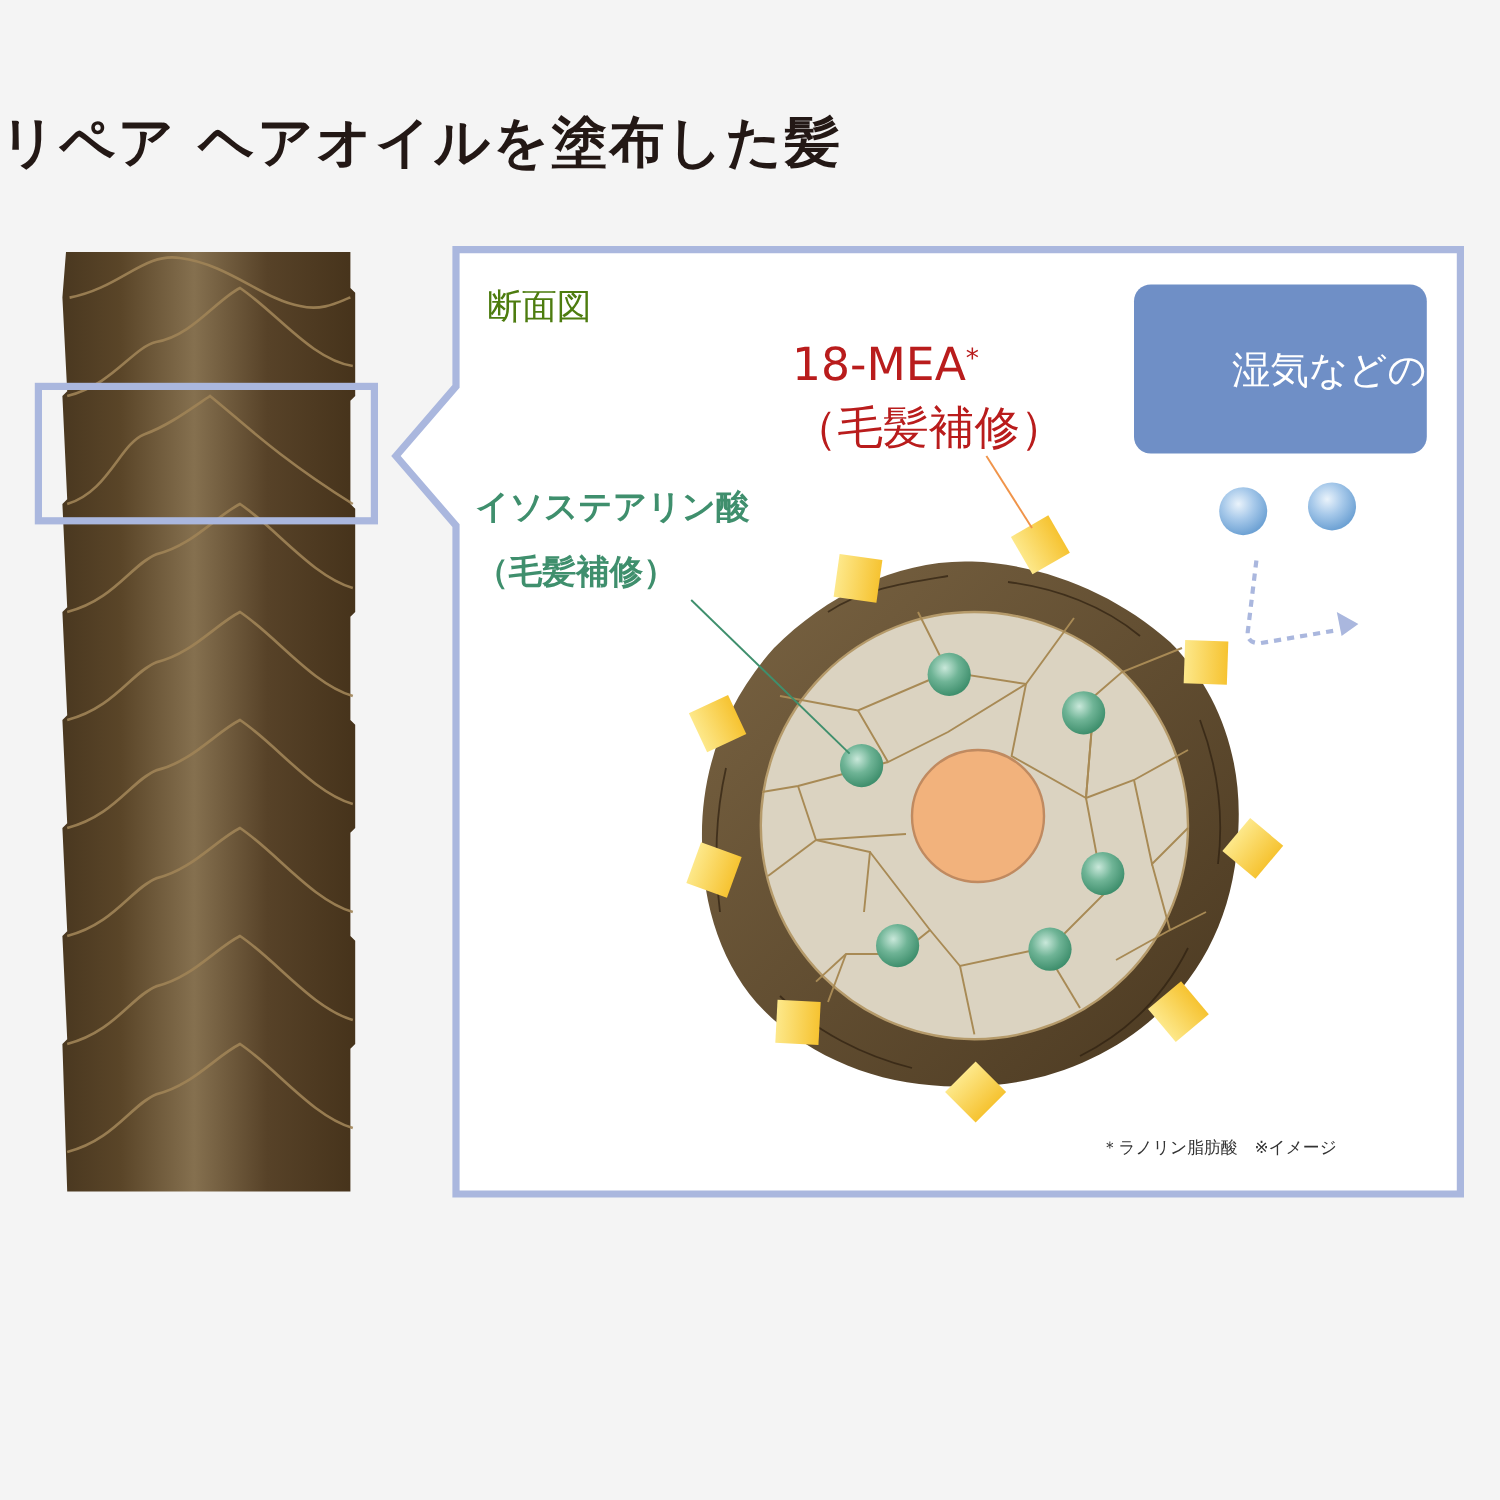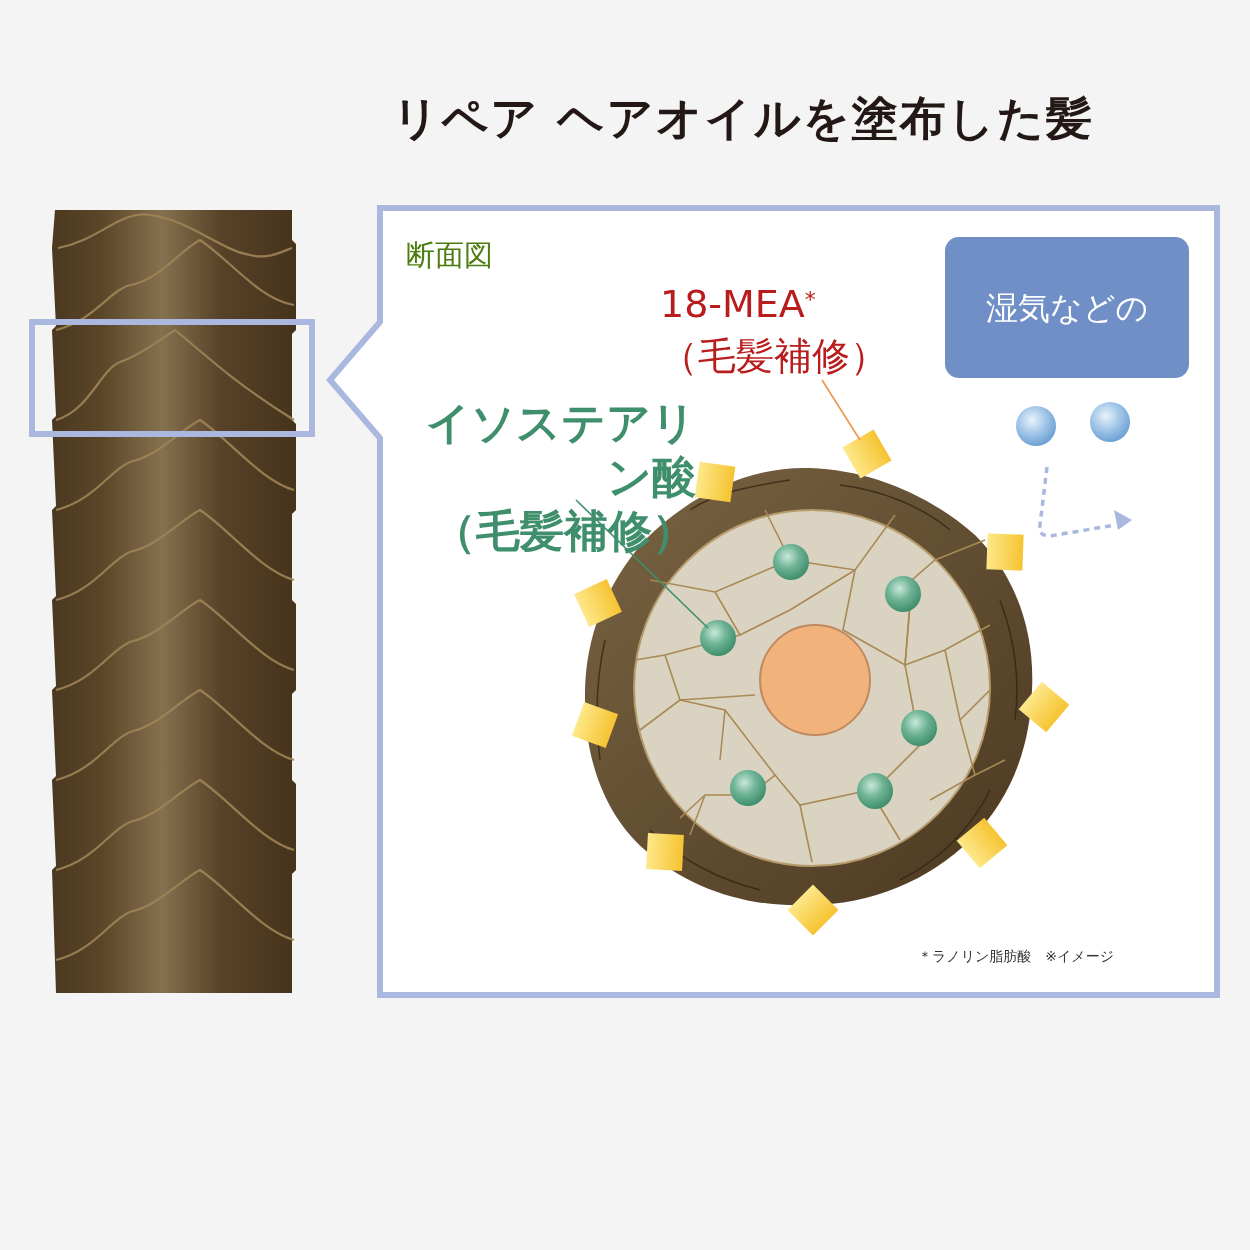--- a/index.html
+++ b/index.html
@@ -5,44 +5,44 @@
   html, body { margin: 0; padding: 0; }
   body {
     width: 1250px; height: 1250px;
     background: #f4f4f4;
     position: relative;
     overflow: hidden;
     font-family: "DejaVu Sans", "Liberation Sans", sans-serif;
   }
   .title {
     position: absolute; left: 0; top: 88px; width: 1094px;
-    text-align: right;
+    text-align: left;
     font-size: 46px; font-weight: bold; color: #231815;
     letter-spacing: 2px;
   }
   .strand-svg { position: absolute; left: 0; top: 0; }
   .callout-svg { position: absolute; left: 0; top: 0; }
   .section-label {
     position: absolute; left: 406px; top: 236px;
     font-size: 29px; color: #4d7c0f;
   }
   .mea-label {
     position: absolute; left: 660px; top: 278px; width: 240px;
     color: #b91c1c; font-size: 38px; line-height: 52px;
   }
   .mea-label sup { font-size: 22px; vertical-align: top; position: relative; top: -4px; }
   .iso-label {
     position: absolute; left: 396px; top: 396px; width: 300px;
-    text-align: right; color: #3f8f6d; font-size: 44px; line-height: 54px; font-weight: bold;
+    text-align: left; color: #3f8f6d; font-size: 28px; line-height: 54px; font-weight: bold;
   }
   .moisture-box {
     position: absolute; left: 945px; top: 237px; width: 244px; height: 141px;
     background: #6f8fc6; border-radius: 14px;
     color: #ffffff; font-size: 32px; line-height: 46px;
-    display: flex; flex-direction: column; align-items: center; justify-content: center;
+    display: flex; flex-direction: column; align-items: flex-end; justify-content: center;
   }
   .footnote {
     position: absolute; left: 918px; top: 948px;
     font-size: 14px; color: #333333; white-space: pre;
   }
   .desc {
     position: absolute; left: 62px; top: 1040px; width: 1170px;
     font-size: 34px; line-height: 58px; color: #231815;
   }
 </style>

